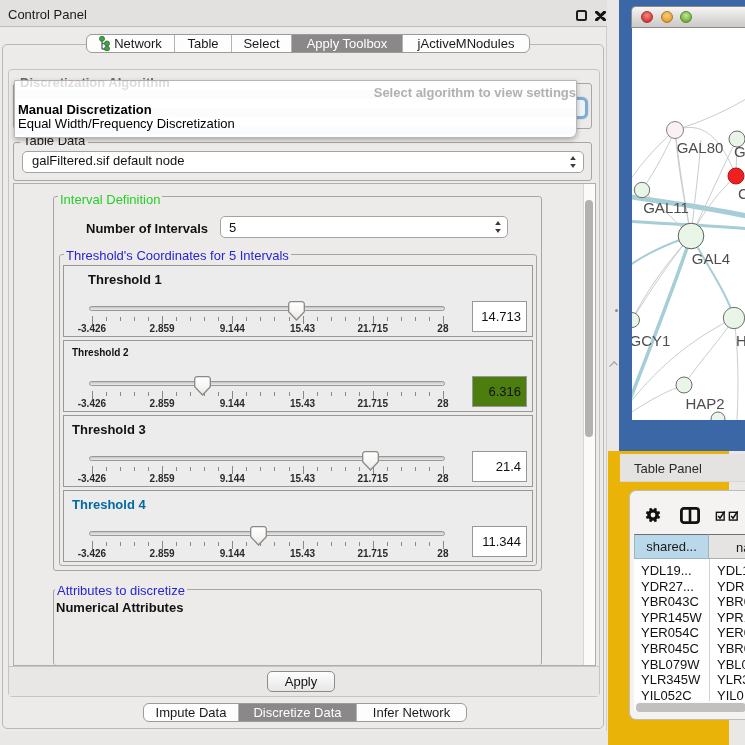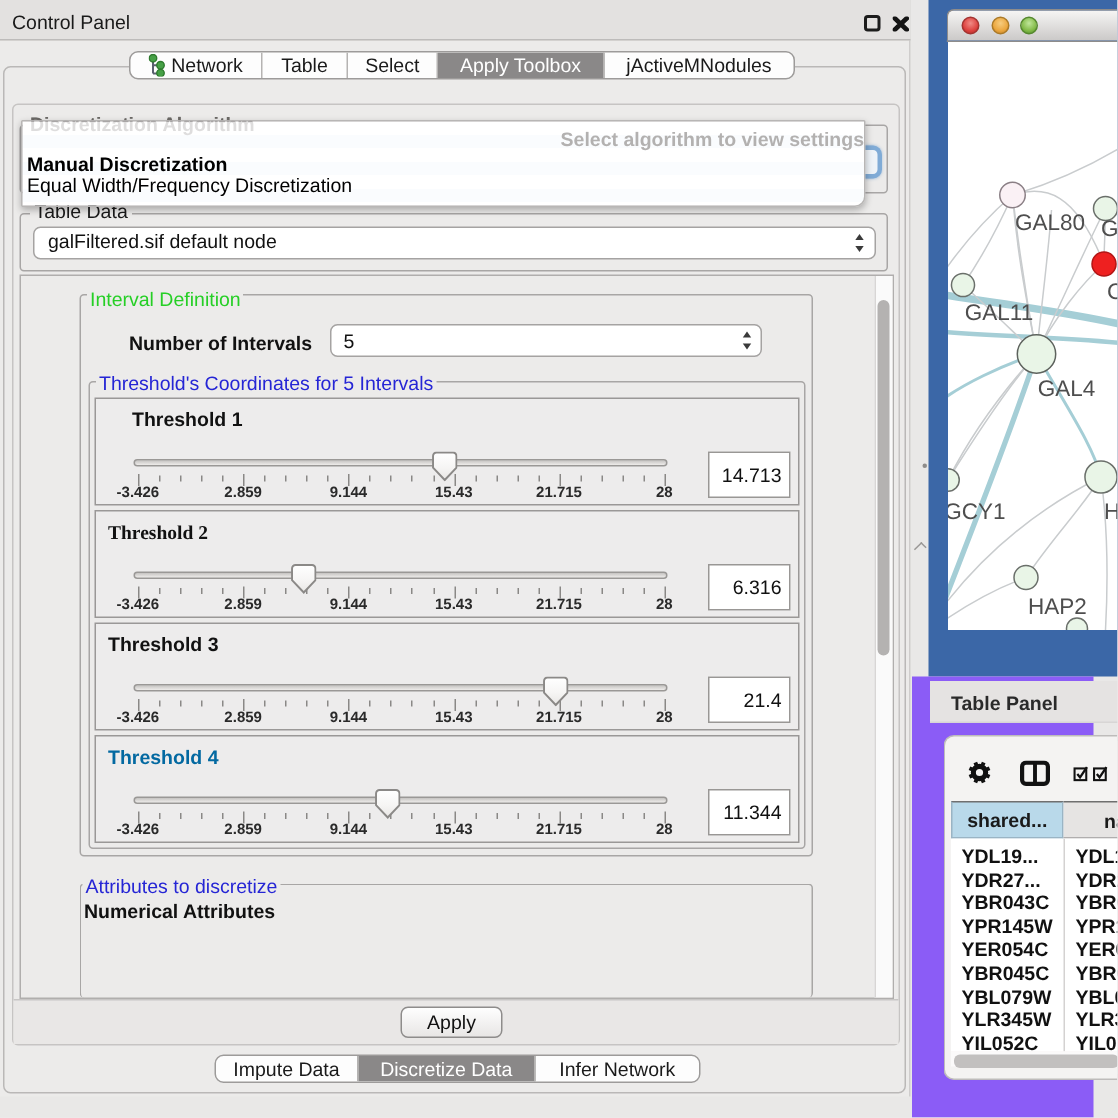--- a/index.html
+++ b/index.html
@@ -111,21 +111,21 @@
               <stop offset="0" stop-color="#ffffff"></stop>
               <stop offset="0.55" stop-color="#f6f5f4"></stop>
               <stop offset="1" stop-color="#e9e7e5"></stop>
             </linearGradient>
           </defs>
           <path d="M3 0.7 H14 A2.3 2.3 0 0 1 16.3 3 V10.8 L8.5 19 L0.7 10.8 V3 A2.3 2.3 0 0 1 3 0.7 Z" fill="url(#g1)" stroke="#8b8987" stroke-width="1.3"></path>
         </svg>
         <div style="position:absolute; left:408px; top:35px; width:55px; height:31px; background:#fff; border:1px solid #999795; display:flex; align-items:center; justify-content:flex-end; padding-right:5px; font-size:13px; color:#111;">14.713</div>
       </div>
       <div class="abs" style="left:63px; top:340px; width:470px; height:72px; border:1px solid #9a9897; background:#edecec;">
-        <div style="position:absolute; left:8px; top:6px; font-size:13px; font-weight:bold; color:#111;font-family:Liberation Serif, serif;">Threshold 2</div>
+        <div style="position:absolute; left:8px; top:6px; font-size:10px; font-weight:bold; color:#111;">Threshold 2</div>
         <div style="position:absolute; left:25px; top:40px; width:356px; height:5px; border:1px solid #9a9896; border-radius:3px; background:linear-gradient(#c6c4c2,#eeecea);"></div>
         <div style="position:absolute; left:27.9px; top:50px; width:1px; height:7.5px; background:#8a8886;"></div>
         <div style="position:absolute; left:41.9px; top:51px; width:1px; height:4px; background:#8a8886;"></div>
         <div style="position:absolute; left:56.0px; top:51px; width:1px; height:4px; background:#8a8886;"></div>
         <div style="position:absolute; left:70.0px; top:51px; width:1px; height:4px; background:#8a8886;"></div>
         <div style="position:absolute; left:84.1px; top:51px; width:1px; height:4px; background:#8a8886;"></div>
         <div style="position:absolute; left:98.1px; top:50px; width:1px; height:7.5px; background:#8a8886;"></div>
         <div style="position:absolute; left:112.1px; top:51px; width:1px; height:4px; background:#8a8886;"></div>
         <div style="position:absolute; left:126.2px; top:51px; width:1px; height:4px; background:#8a8886;"></div>
         <div style="position:absolute; left:140.2px; top:51px; width:1px; height:4px; background:#8a8886;"></div>
@@ -155,21 +155,21 @@
         <svg style="position:absolute; left:129.8px; top:35px;" width="17" height="20" viewBox="0 0 17 20">
           <defs>
             <linearGradient id="g2" x1="0" y1="0" x2="0" y2="1">
               <stop offset="0" stop-color="#ffffff"></stop>
               <stop offset="0.55" stop-color="#f6f5f4"></stop>
               <stop offset="1" stop-color="#e9e7e5"></stop>
             </linearGradient>
           </defs>
           <path d="M3 0.7 H14 A2.3 2.3 0 0 1 16.3 3 V10.8 L8.5 19 L0.7 10.8 V3 A2.3 2.3 0 0 1 3 0.7 Z" fill="url(#g2)" stroke="#8b8987" stroke-width="1.3"></path>
         </svg>
-        <div style="position:absolute; left:408px; top:35px; width:55px; height:31px; background:#ffffff; border:1px solid #999795; display:flex; align-items:center; justify-content:flex-end; padding-right:5px; font-size:13px; color:#111;">6.316</div>
+        <div style="position:absolute; left:408px; top:35px; width:55px; height:31px; background:#4d7c0f; border:1px solid #999795; display:flex; align-items:center; justify-content:flex-end; padding-right:5px; font-size:13px; color:#111;">6.316</div>
       </div>
       <div class="abs" style="left:63px; top:415px; width:470px; height:72px; border:1px solid #9a9897; background:#edecec;">
         <div style="position:absolute; left:8px; top:6px; font-size:13px; font-weight:bold; color:#111;">Threshold 3</div>
         <div style="position:absolute; left:25px; top:40px; width:356px; height:5px; border:1px solid #9a9896; border-radius:3px; background:linear-gradient(#c6c4c2,#eeecea);"></div>
         <div style="position:absolute; left:27.9px; top:50px; width:1px; height:7.5px; background:#8a8886;"></div>
         <div style="position:absolute; left:41.9px; top:51px; width:1px; height:4px; background:#8a8886;"></div>
         <div style="position:absolute; left:56.0px; top:51px; width:1px; height:4px; background:#8a8886;"></div>
         <div style="position:absolute; left:70.0px; top:51px; width:1px; height:4px; background:#8a8886;"></div>
         <div style="position:absolute; left:84.1px; top:51px; width:1px; height:4px; background:#8a8886;"></div>
         <div style="position:absolute; left:98.1px; top:50px; width:1px; height:7.5px; background:#8a8886;"></div>
@@ -329,21 +329,21 @@
       <text x="102" y="129" font-size="15" fill="#4e4e4e" text-anchor="start" font-family="Liberation Sans, sans-serif">GA</text>
       <text x="34" y="185" font-size="15" fill="#4e4e4e" text-anchor="middle" font-family="Liberation Sans, sans-serif">GAL11</text>
       <text x="106" y="171" font-size="15" fill="#4e4e4e" text-anchor="start" font-family="Liberation Sans, sans-serif">C</text>
       <text x="79" y="236" font-size="15" fill="#4e4e4e" text-anchor="middle" font-family="Liberation Sans, sans-serif">GAL4</text>
       <text x="18" y="318" font-size="15" fill="#4e4e4e" text-anchor="middle" font-family="Liberation Sans, sans-serif">GCY1</text>
       <text x="104" y="318" font-size="15" fill="#4e4e4e" text-anchor="start" font-family="Liberation Sans, sans-serif">H</text>
       <text x="73" y="381" font-size="15" fill="#4e4e4e" text-anchor="middle" font-family="Liberation Sans, sans-serif">HAP2</text>
     </svg>
 </div>
 
-<div class="abs" style="left:608px; top:451px; width:121px; height:294px; background:#8b5cf6;font-weight:bold;">
+<div class="abs" style="left:608px; top:451px; width:121px; height:294px; background:#eab308;">
   <div style="position:absolute; left:12px; top:3px; width:125px; height:28px; background:#e5e3e2; border-bottom:1px solid #d8d6d5;"></div>
   <div style="position:absolute; left:26px; top:10px; font-size:13px; color:#2a2a2a;">Table Panel</div>
 
   <div style="position:absolute; left:21px; top:39px; width:116px; height:230px; background:#f4f3f2; border:1px solid #bebcbb; border-radius:7px 0 0 7px; border-right:none; overflow:hidden;">
 
     <svg style="position:absolute; left:15px; top:16px;" width="16" height="16" viewBox="0 0 16 16">
         <circle cx="8" cy="8" r="4.1" fill="none" stroke="#111" stroke-width="3.4"></circle>
         <g stroke="#111" stroke-width="2.6">
           <line x1="11.3" y1="9.4" x2="14.7" y2="10.8"></line>
           <line x1="9.4" y1="11.3" x2="10.8" y2="14.7"></line>

